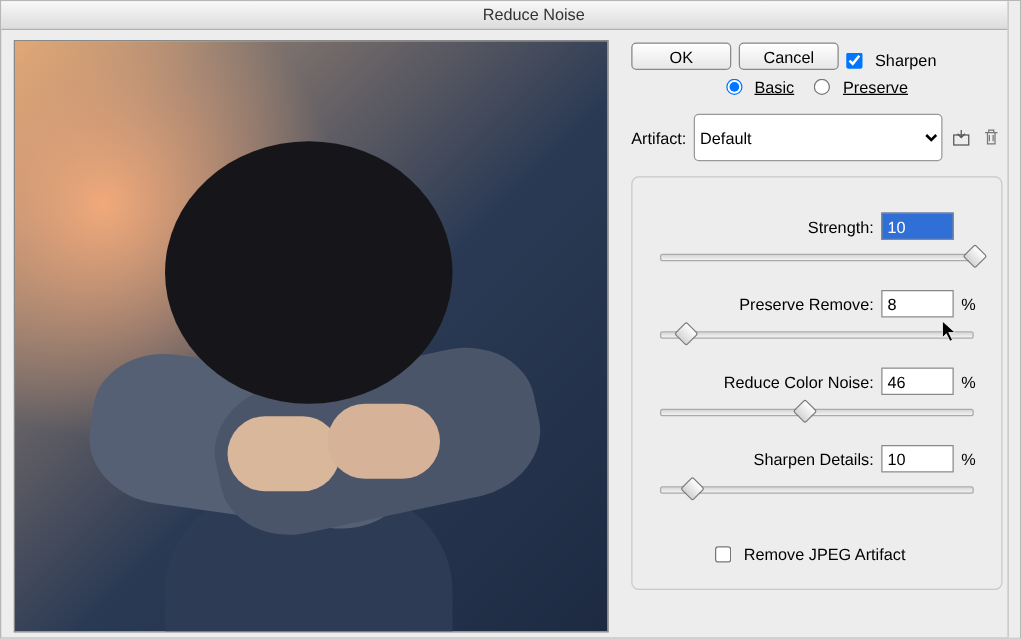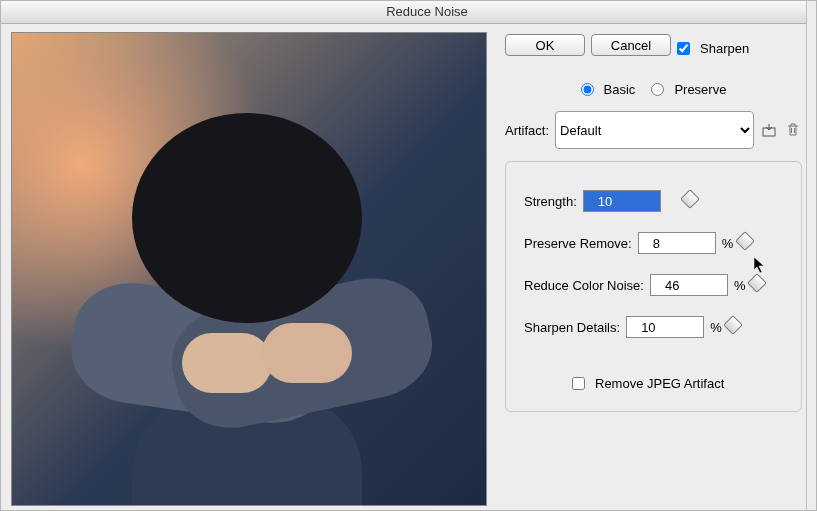--- a/index.html
+++ b/index.html
@@ -21,32 +21,32 @@
   .glow{position:absolute;left:-120px;top:-60px;width:380px;height:380px;
         background:radial-gradient(circle,#f0a97a 0%,rgba(240,169,122,0) 70%);}
 
   .panel{flex:1;padding:8px 14px 0 18px;position:relative;}
   .btncol{display:flex;flex-direction:row;align-items:center;gap:6px;margin-top:2px;}
   button.std{width:80px;height:22px;font-size:13px;border:1px solid #888;border-radius:4px;
              background:linear-gradient(#fff,#e6e6e6);}
   .row{display:flex;align-items:center;gap:6px;}
   .center{justify-content:center;}
   input[type=checkbox]{margin:0 4px 0 0;}
-  .modes{margin-top:26px;justify-content:center;gap:16px;}
+  .modes{margin-top:6px;justify-content:center;gap:16px;text-decoration:underline;}
   input[type=radio]{margin:0 4px 0 0;}
   .settings-row{margin-top:14px;gap:6px;}
   select.settings{flex:1;height:38px;border:1px solid #999;border-radius:4px;background:#fff;font-size:13px;}
   .iconbtn{width:18px;height:18px;display:inline-flex;align-items:center;justify-content:center;cursor:pointer;}
   svg{display:block;}
   .group{border:1px solid #c8c8c8;border-radius:6px;margin-top:12px;padding:28px 18px 20px 18px;
          display:flex;flex-direction:column;gap:20px;}
-  .param{display:flex;flex-direction:row;gap:4px;}
+  .param{display:flex;flex-direction:column;gap:4px;}
   .paramhead{display:flex;align-items:center;justify-content:flex-end;gap:6px;}
   .paramhead label{text-align:right;}
-  input.num{width:48px;height:20px;border:1px solid #888;font-size:13px;padding:0 14px;text-align:left;background:#fff;}
+  input.num{width:48px;height:20px;border:1px solid #888;font-size:13px;padding:0 4px;text-align:left;background:#fff;}
   input.num.sel{background:#2f6fd6;color:#fff;}
   .pct{width:14px;text-align:left;}
   .slider{position:relative;height:14px;margin:2px 4px 0 4px;}
   .track{position:absolute;left:0;right:0;top:5px;height:4px;border:1px solid #aaa;border-radius:2px;
          background:linear-gradient(#d7d7d7,#f2f2f2);}
   .thumb{position:absolute;top:0;width:12px;height:12px;margin-left:-6px;
          background:linear-gradient(#fdfdfd,#d4d4d4);border:1px solid #7a7a7a;border-radius:2px;
          transform:rotate(45deg);}
   .jpegrow{margin-top:18px;margin-left:48px;}
   .cursor{position:absolute;pointer-events:none;}

